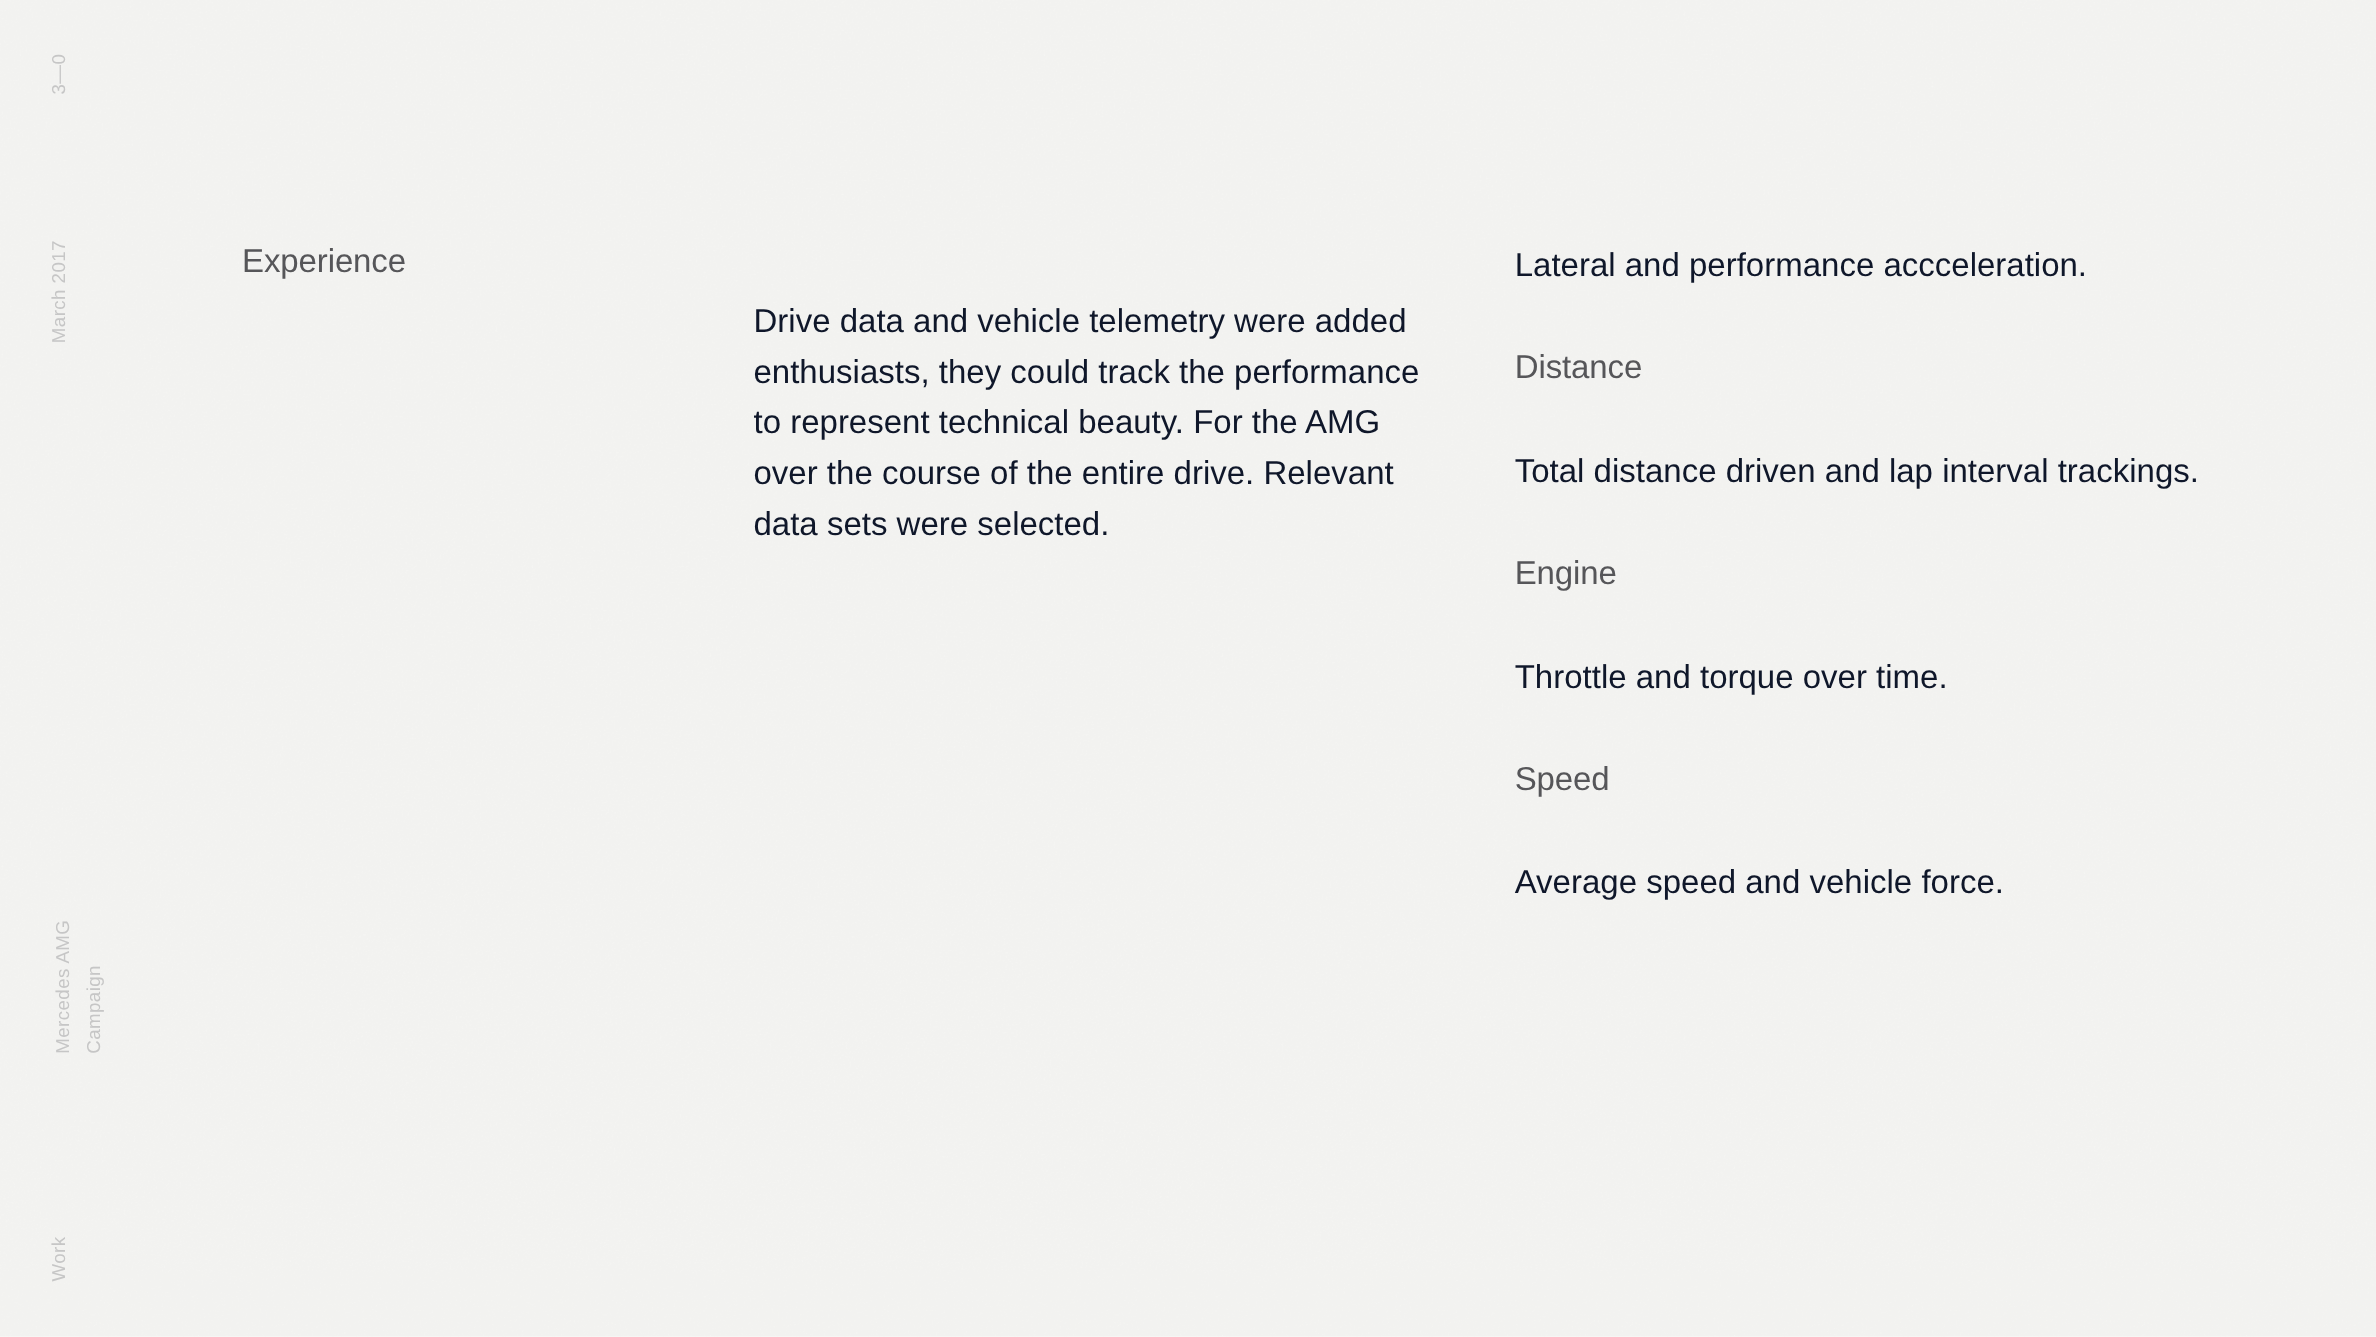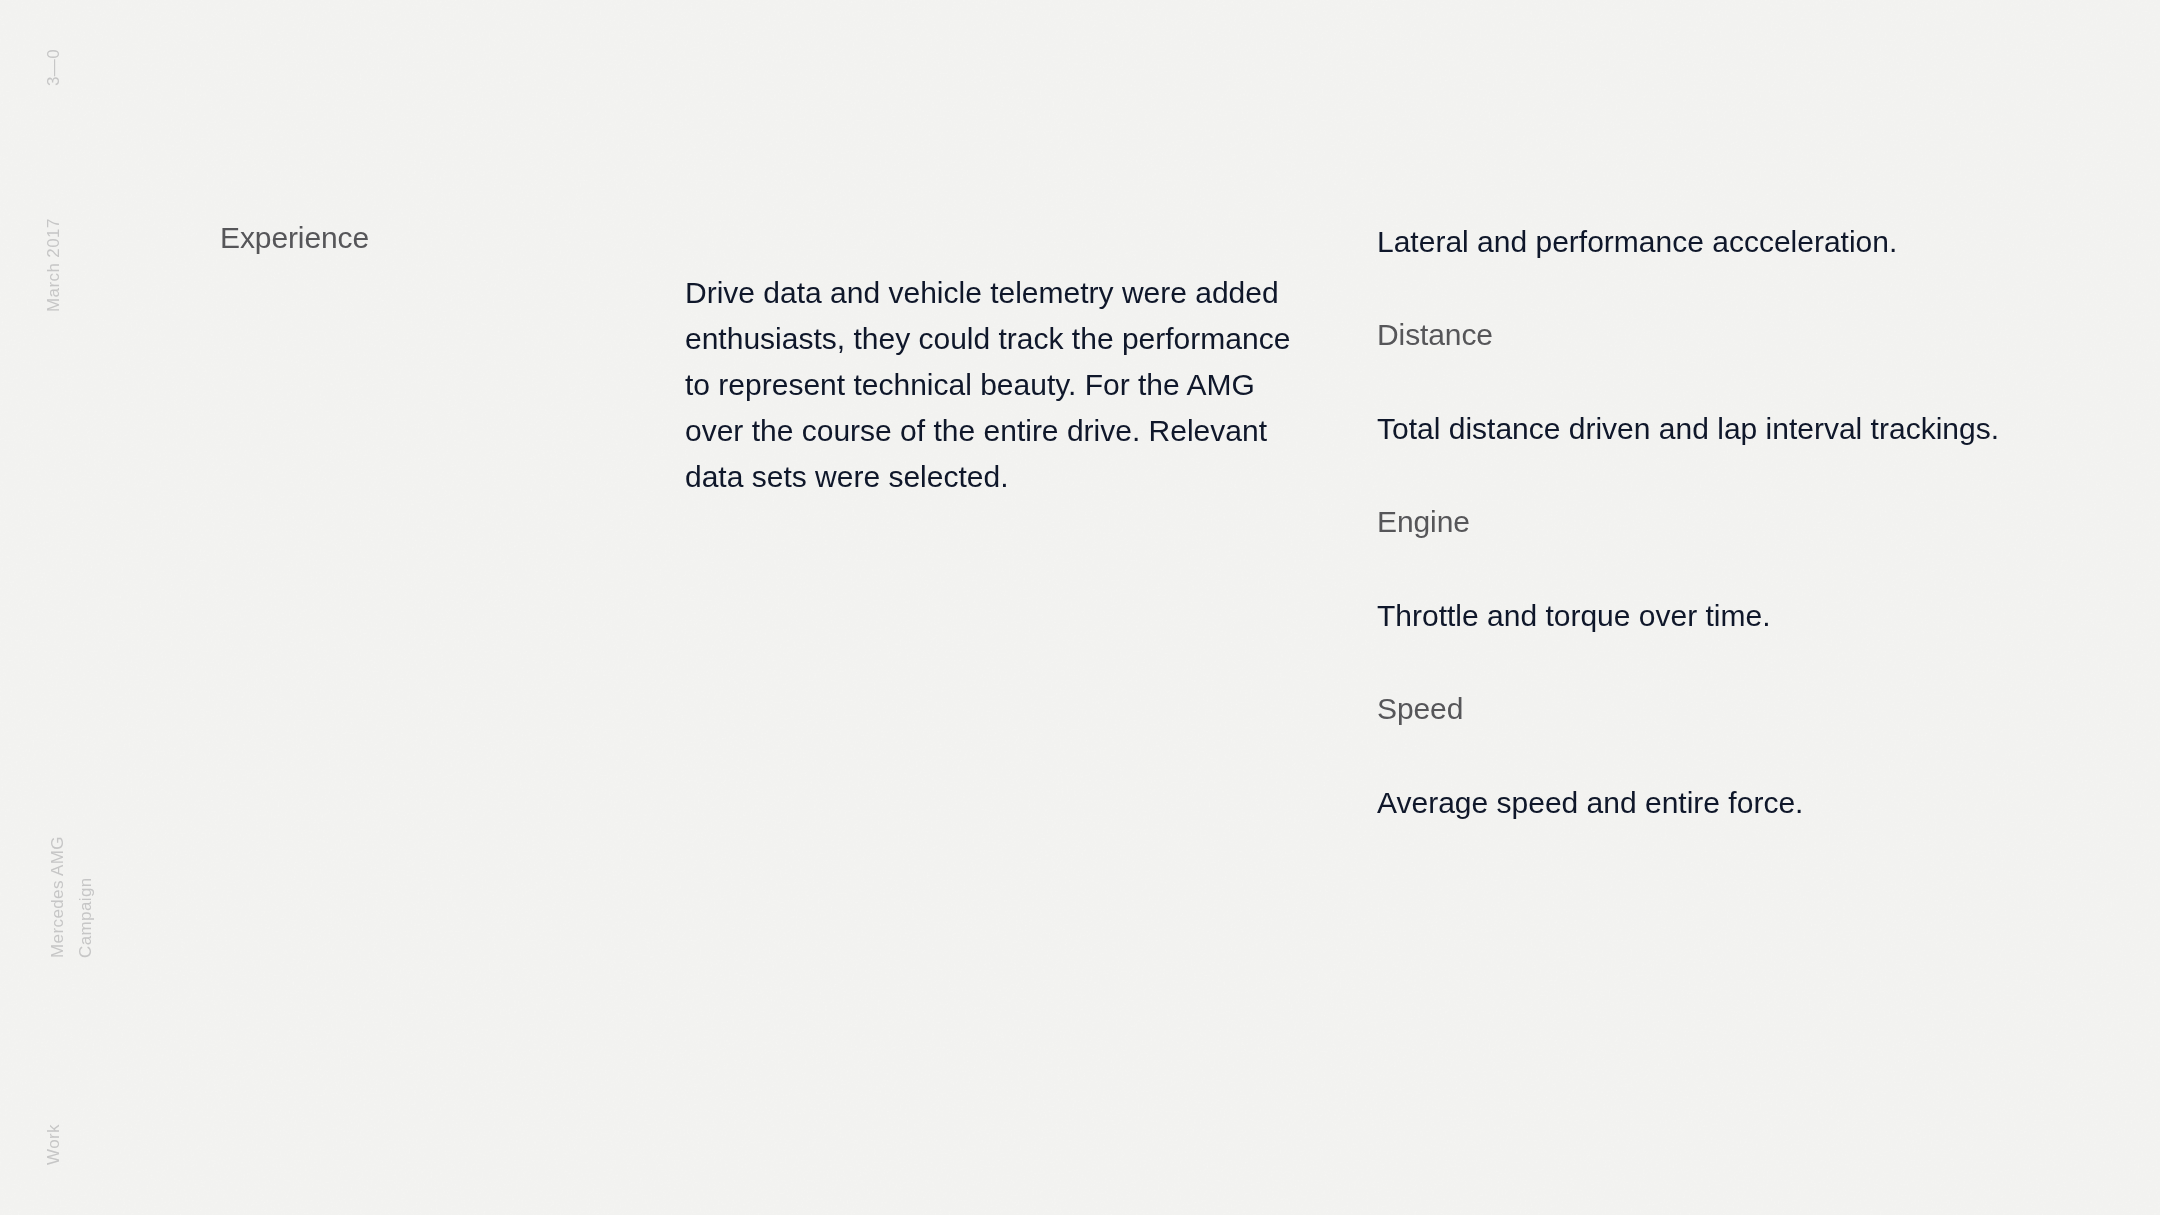--- a/index.html
+++ b/index.html
@@ -110,16 +110,16 @@
   <div class="col col-3">
     <p class="body-text">Lateral and performance accceleration.</p>
 
     <h3 class="heading">Distance</h3>
     <p class="body-text">Total distance driven and lap interval trackings.</p>
 
     <h3 class="heading">Engine</h3>
     <p class="body-text">Throttle and torque over time.</p>
 
     <h3 class="heading">Speed</h3>
-    <p class="body-text">Average speed and entire force.</p>
+    <p class="body-text">Average speed and vehicle force.</p>
   </div>
 
 </div>
 
 </body></html>

